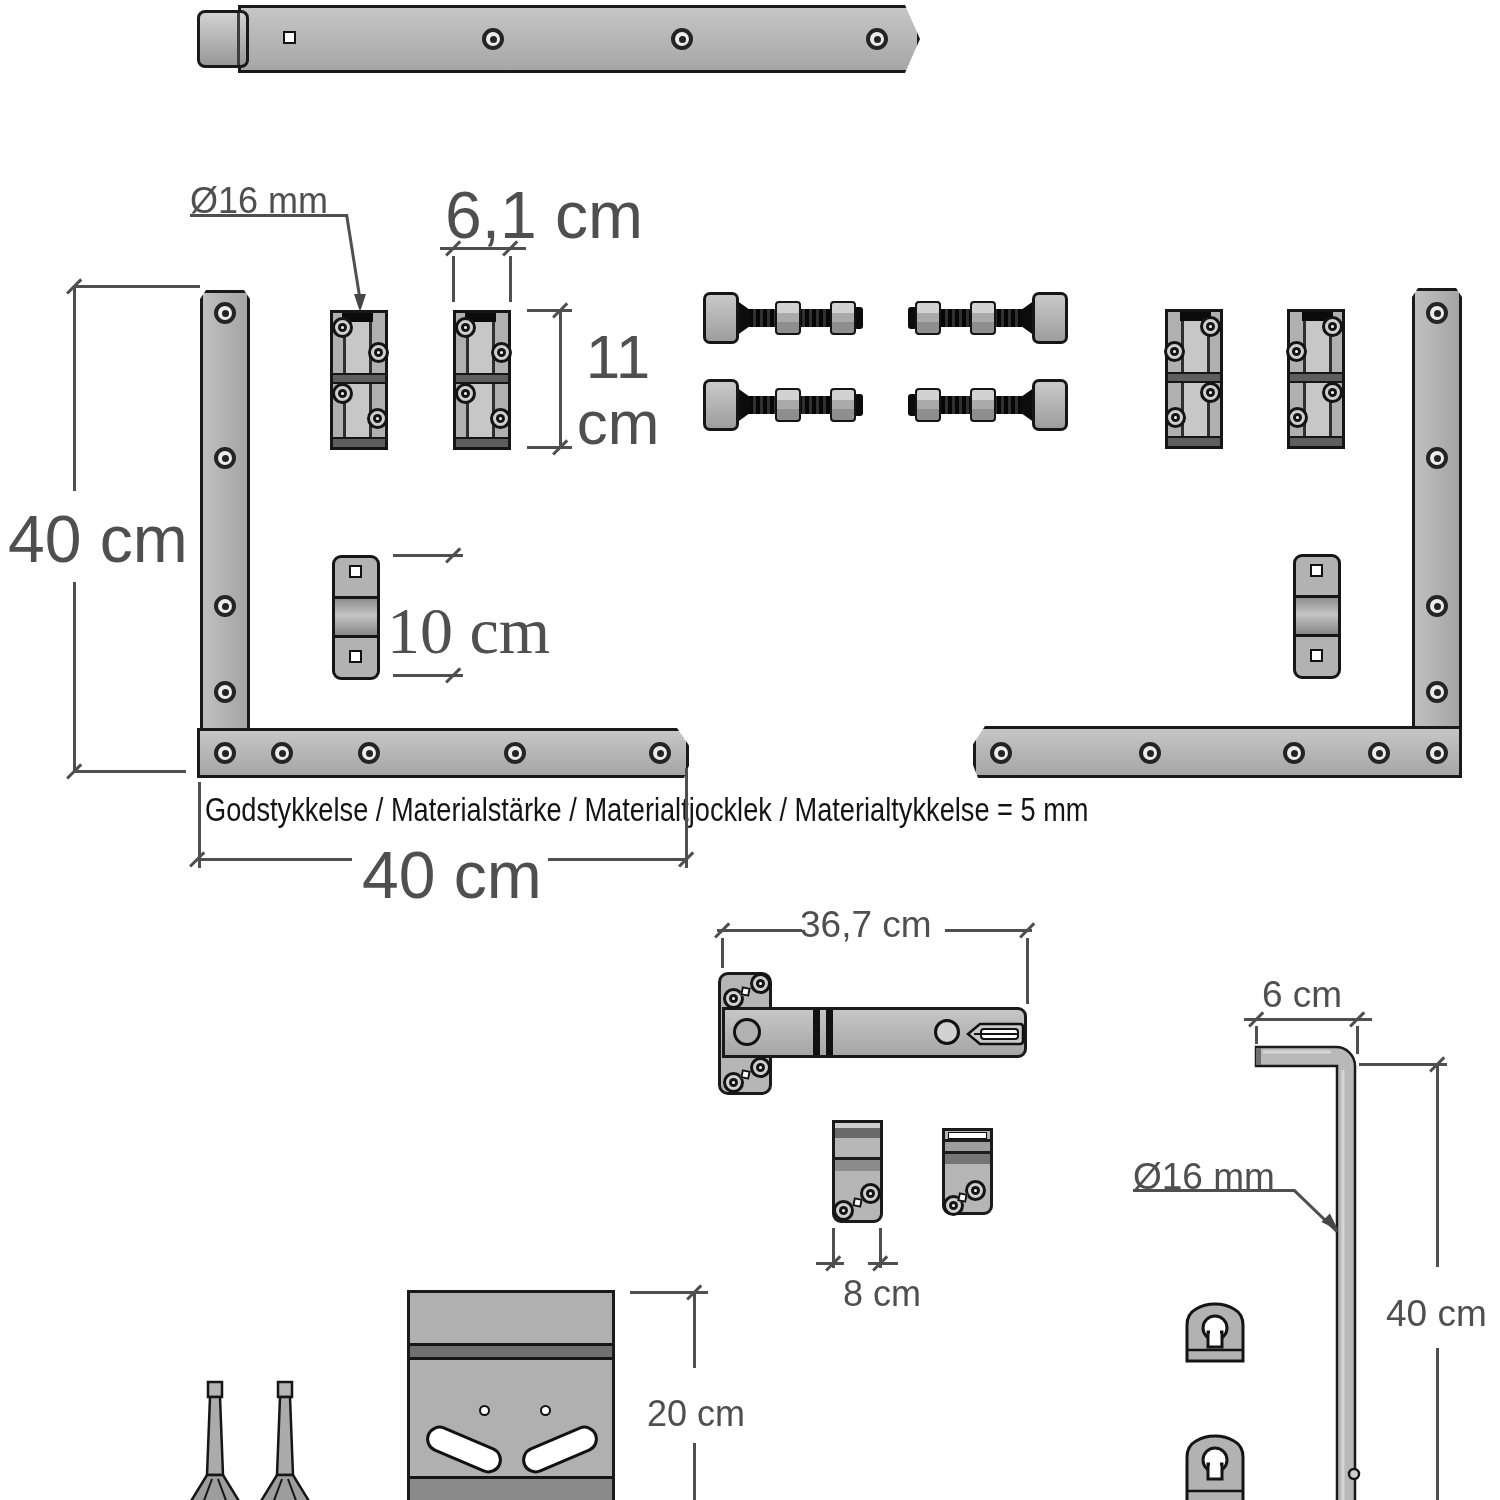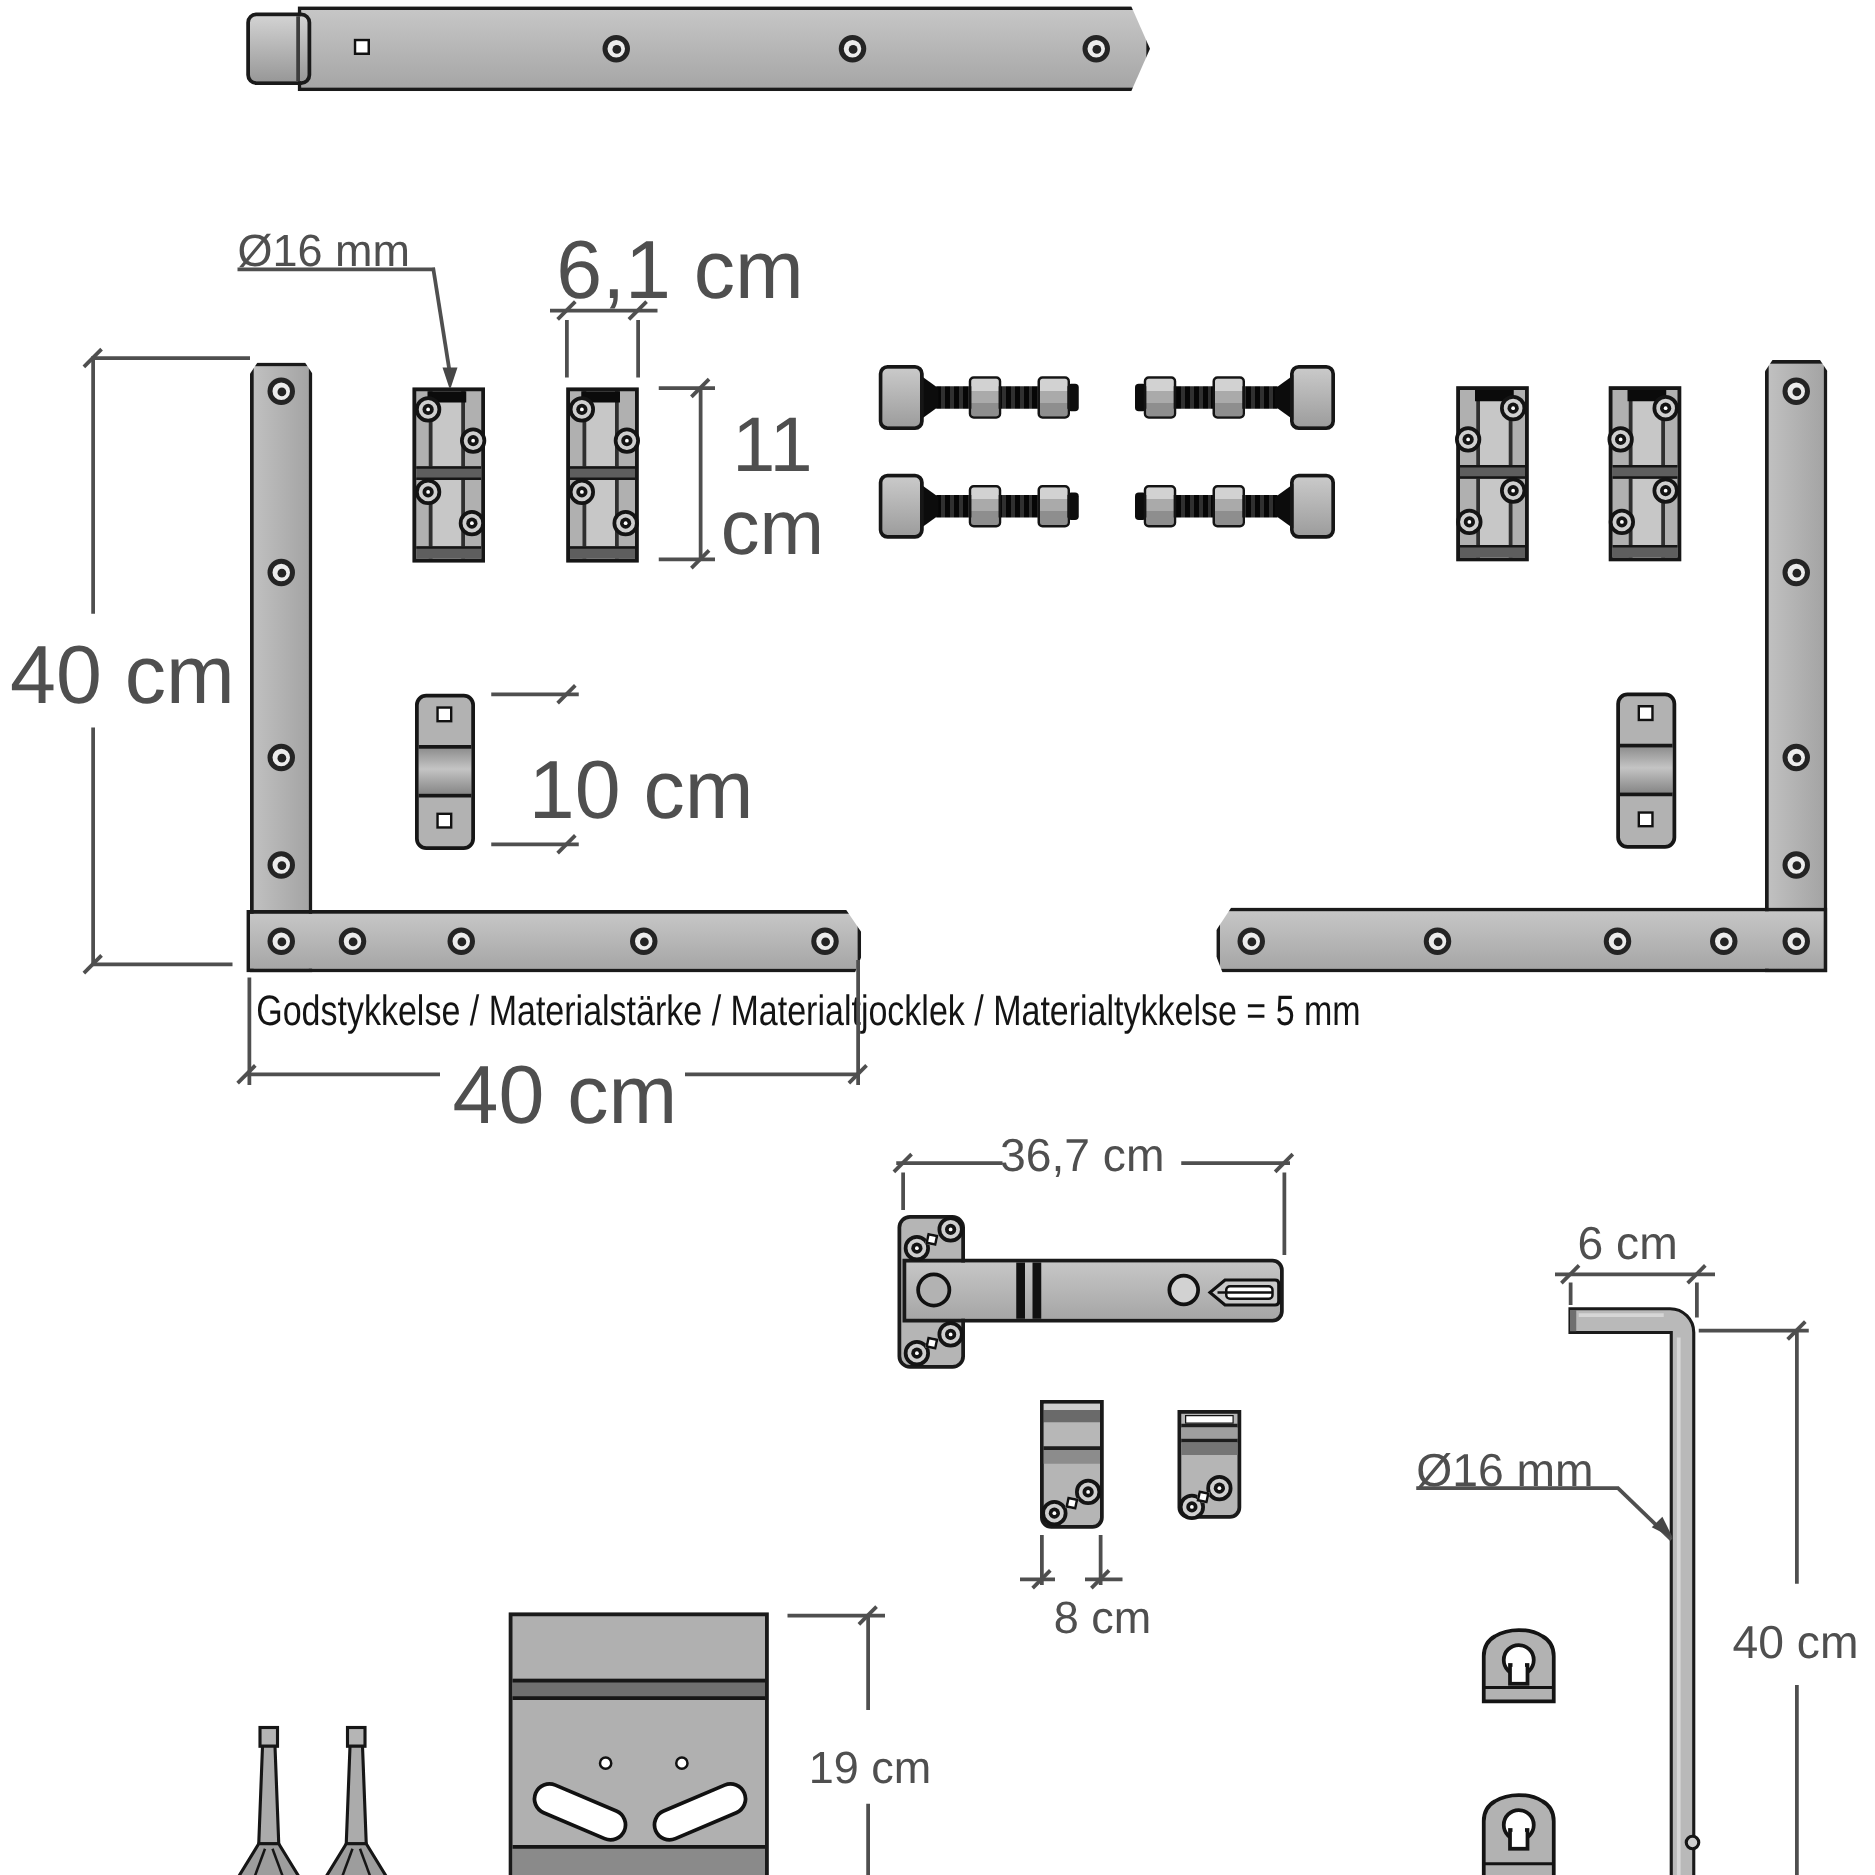--- a/index.html
+++ b/index.html
@@ -220,21 +220,21 @@
   <div class="keeper" style="left:1293px;top:554px;">
     <div class="sqhole" style="left:14px;top:7px;"></div>
     <div class="k-barrel"></div>
     <div class="sqhole" style="left:14px;top:92px;"></div>
   </div>
 
   <div class="dl" style="left:393px;top:554px;width:70px;"></div>
   <div class="dl" style="left:393px;top:674px;width:70px;"></div>
   <div class="tick" style="left:443px;top:554px;"></div>
   <div class="tick" style="left:443px;top:674px;"></div>
-  <div class="dt-lg" style="left:423px;top:598px;">10 cm</div>
+  <div class="dt-lg" style="left:387px;top:598px;font-family:Liberation Serif, serif;">10 cm</div>
 
   <div class="dv" style="left:73px;top:285px;height:206px;"></div>
   <div class="dv" style="left:73px;top:582px;height:190px;"></div>
   <div class="tick" style="left:64px;top:285px;"></div>
   <div class="tick" style="left:64px;top:770px;"></div>
   <div class="dl" style="left:74px;top:285px;width:126px;"></div>
   <div class="dl" style="left:74px;top:770px;width:112px;"></div>
   <div class="dt-lg" style="left:8px;top:506px;">40 cm</div>
 
   <div class="note" style="left:205px;top:792px;">Godstykkelse / Materialstärke / Materialtjocklek / Materialtykkelse = 5 mm</div>
@@ -314,21 +314,21 @@
     <div class="abs" style="left:14px;top:143px;width:80px;height:27px;border:3px solid #111;border-radius:14px;
                 background:#fff;box-sizing:border-box;transform:rotate(23deg);"></div>
     <div class="abs" style="left:110px;top:143px;width:80px;height:27px;border:3px solid #111;border-radius:14px;
                 background:#fff;box-sizing:border-box;transform:rotate(-23deg);"></div>
   </div>
 
   <div class="dl" style="left:630px;top:1291px;width:78px;"></div>
   <div class="tick" style="left:684px;top:1291px;"></div>
   <div class="dv" style="left:693px;top:1292px;height:76px;"></div>
   <div class="dv" style="left:693px;top:1443px;height:60px;"></div>
-  <div class="dt-md" style="left:647px;top:1396px;">19 cm</div>
+  <div class="dt-md" style="left:647px;top:1396px;">20 cm</div>
 
   <svg class="abs" style="left:185px;top:1378px;" width="60" height="130" viewBox="0 0 60 130">
     <rect x="23" y="4" width="14" height="15" fill="#b5b5b5" stroke="#161616" stroke-width="2.5"></rect>
     <polygon points="25,19 35,19 38,97 22,97" fill="#ababab" stroke="#161616" stroke-width="2.5"></polygon>
     <polygon points="22,97 38,97 57,128 3,128" fill="#9d9d9d" stroke="#161616" stroke-width="2.5"></polygon>
     <line x1="27" y1="101" x2="17" y2="128" stroke="#161616" stroke-width="2"></line>
     <line x1="33" y1="101" x2="43" y2="128" stroke="#161616" stroke-width="2"></line>
   </svg>
   <svg class="abs" style="left:255px;top:1378px;" width="60" height="130" viewBox="0 0 60 130">
     <rect x="23" y="4" width="14" height="15" fill="#b5b5b5" stroke="#161616" stroke-width="2.5"></rect>

